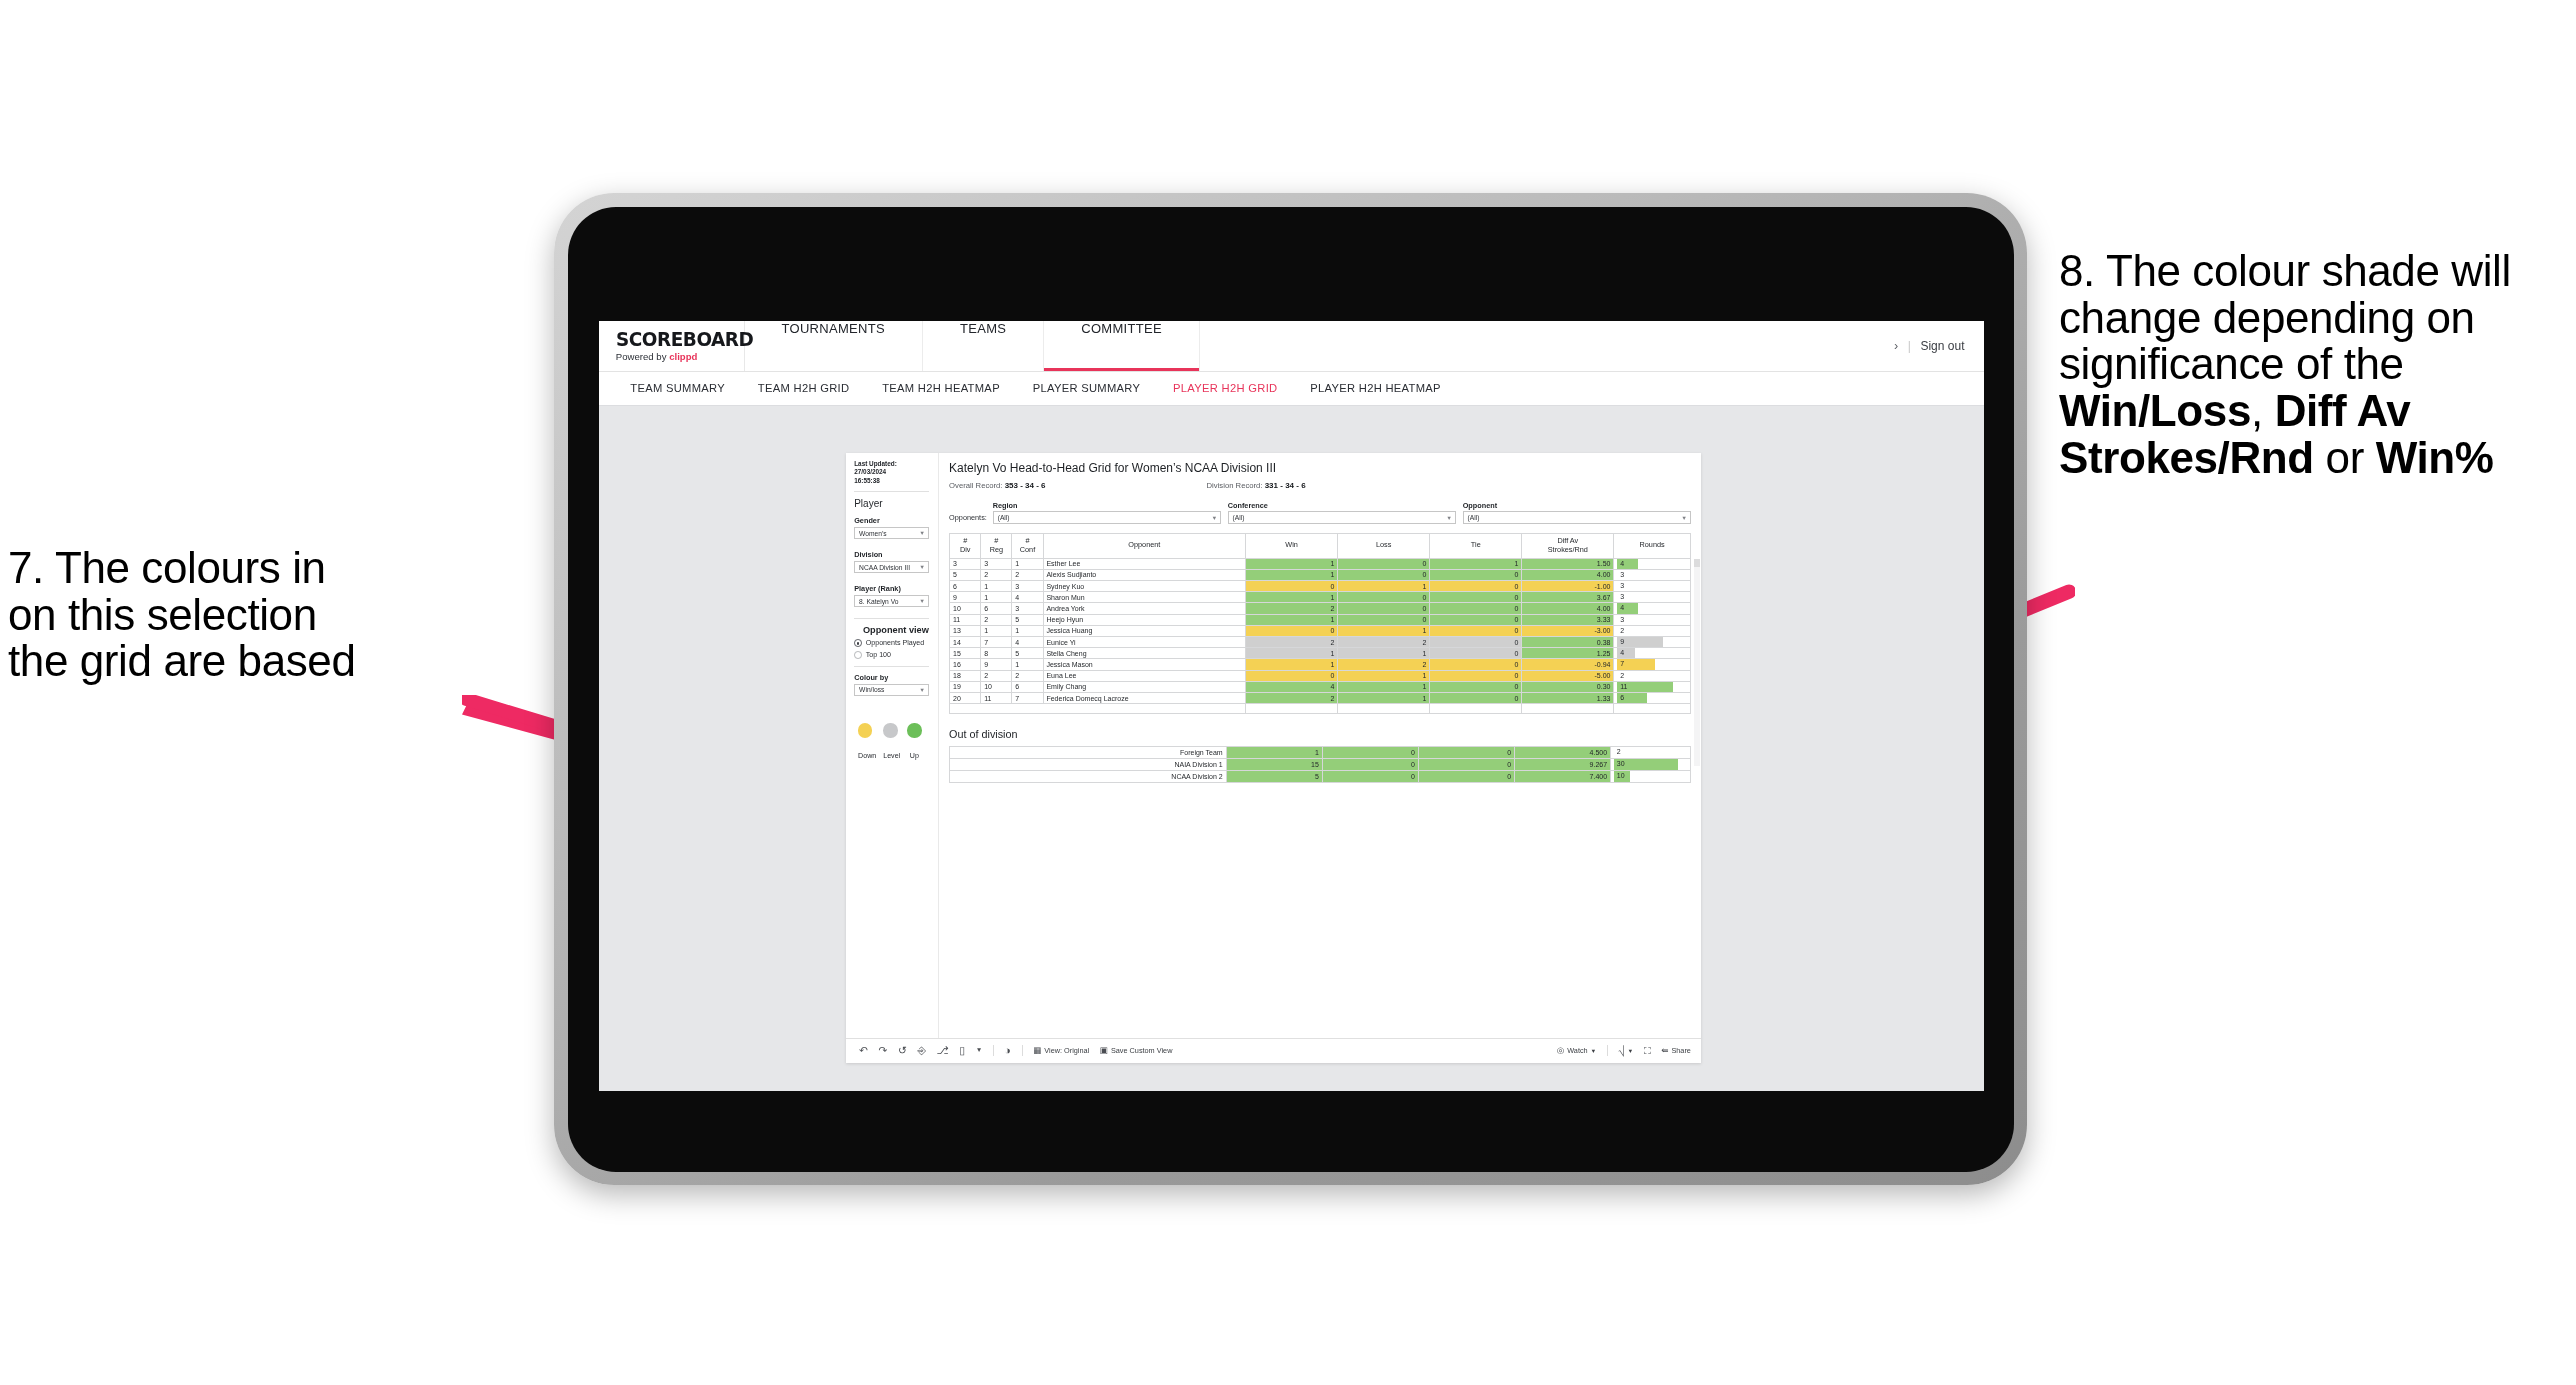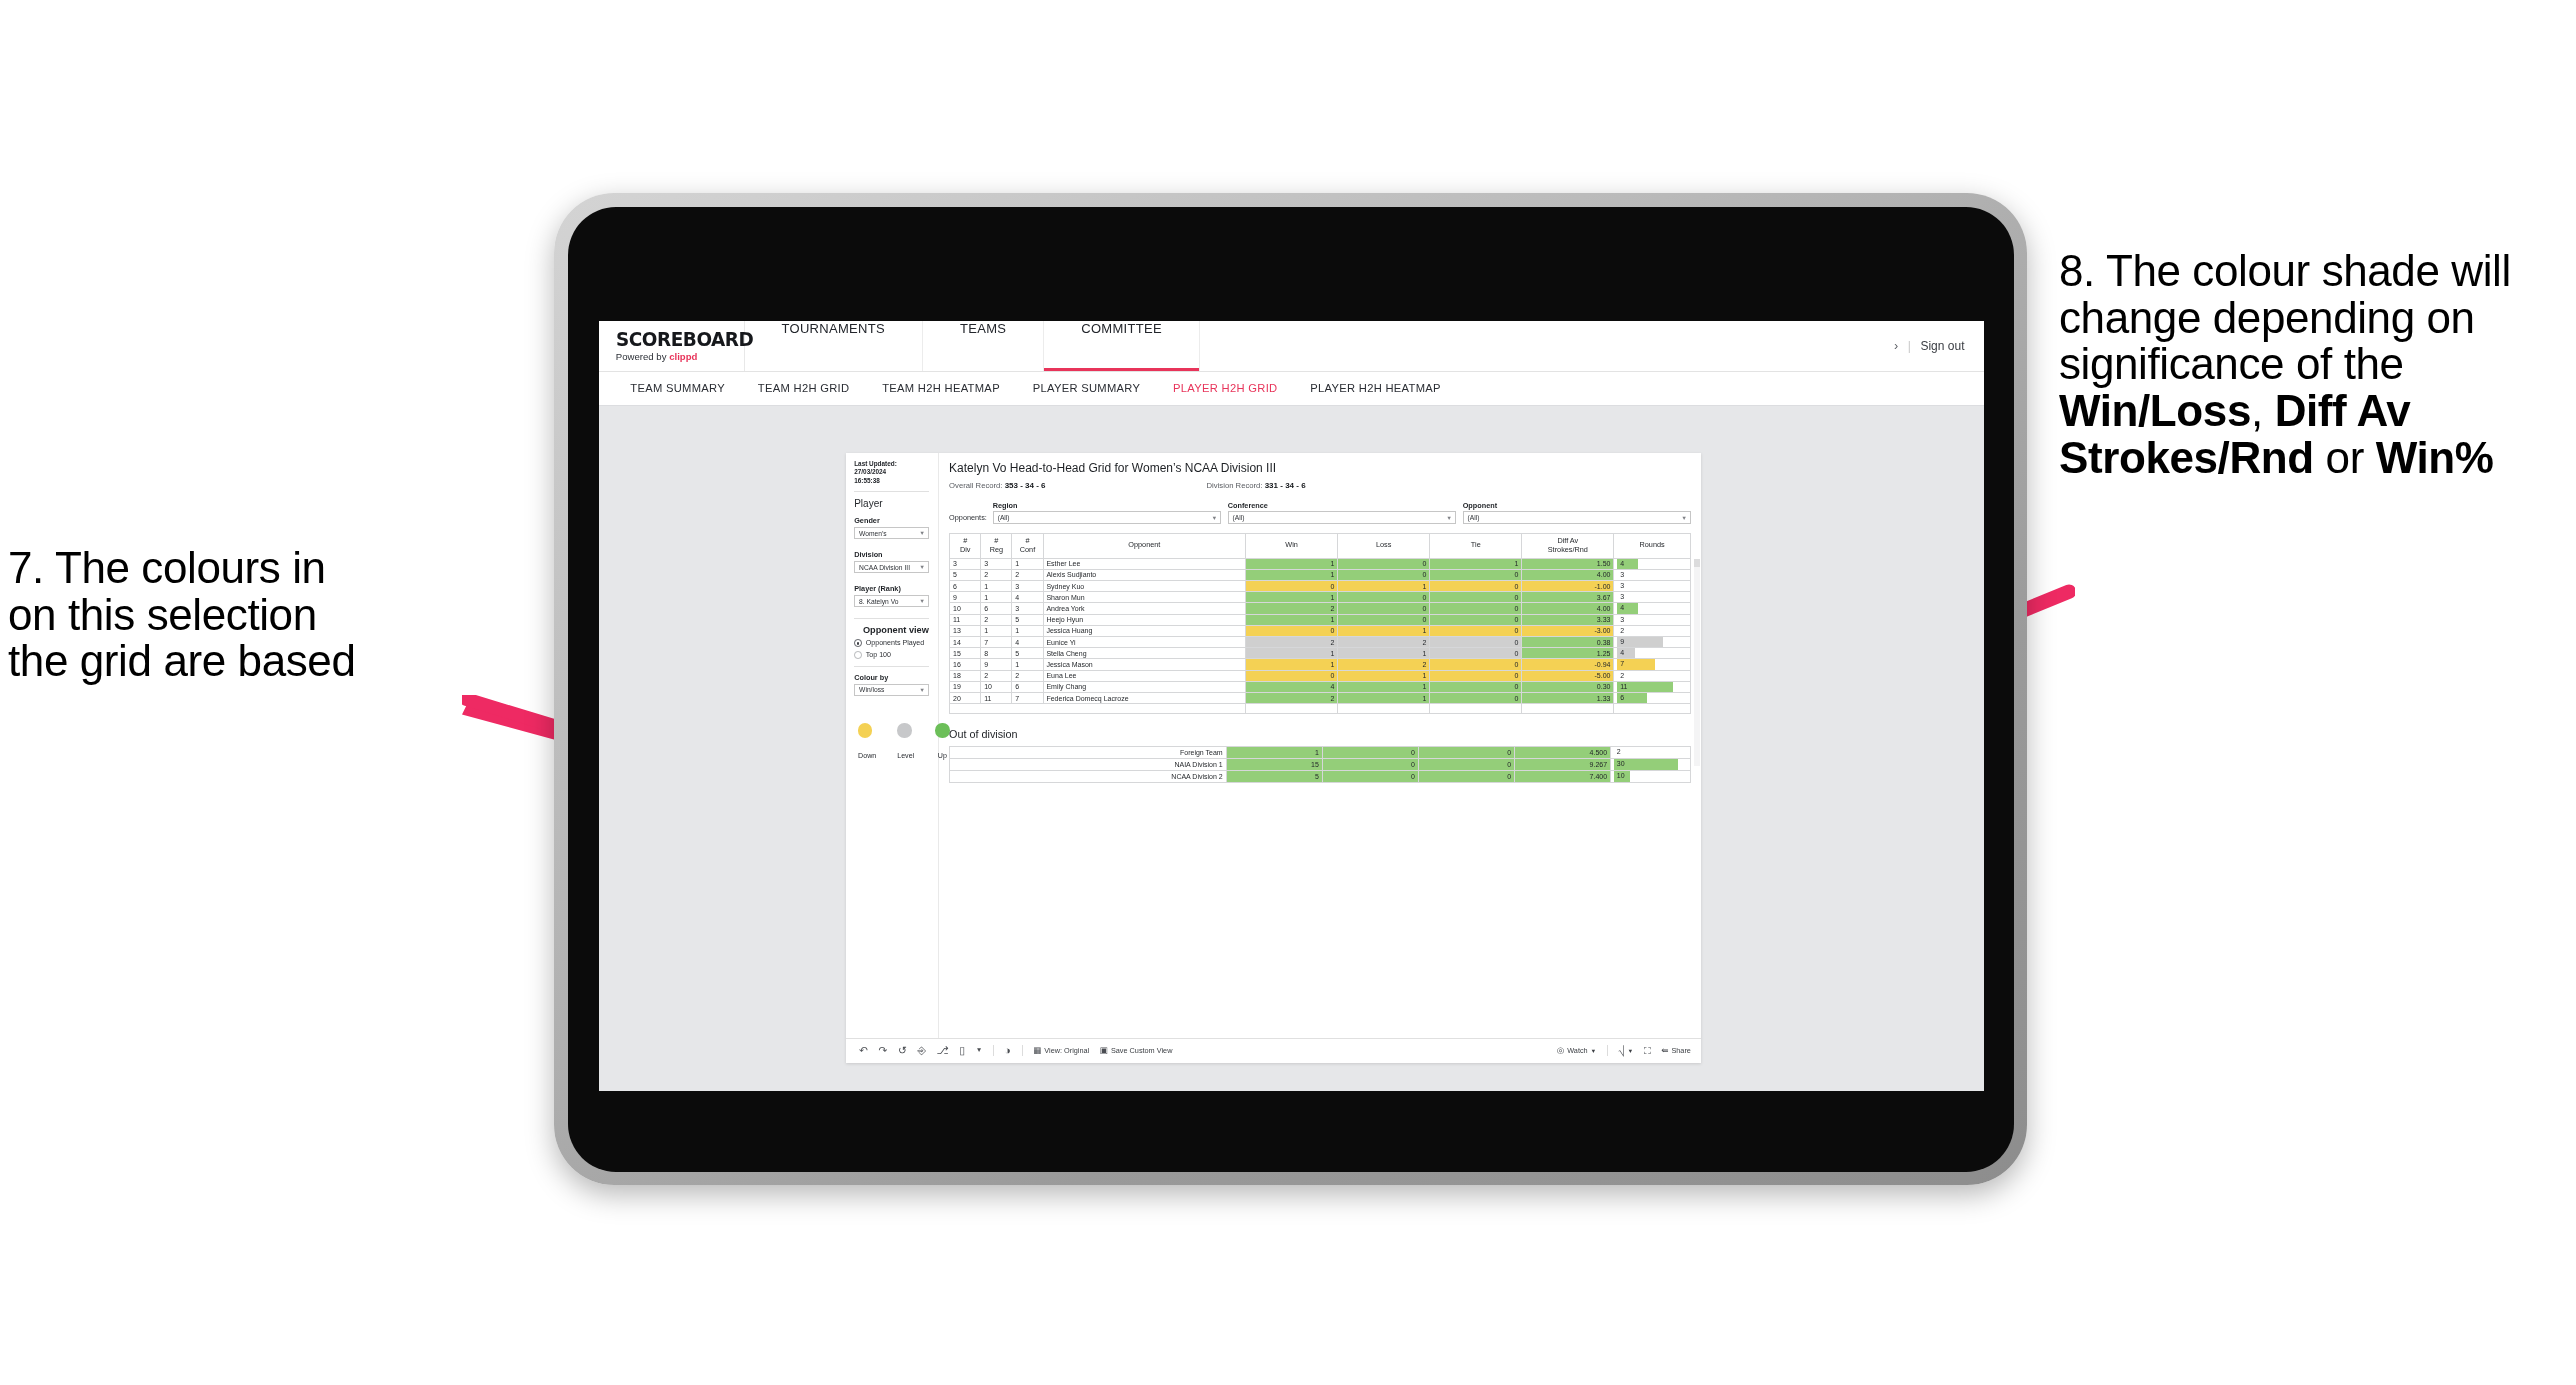--- a/index.html
+++ b/index.html
@@ -118,21 +118,21 @@
     display: flex; align-items: center; justify-content: space-between;
     padding: 0 2.9px 0 3.9px; font-size: 6.7px; color: #2d3035; margin-bottom: 10.6px;
     cursor: pointer;
   }
   .select .caret { font-size: 5.8px; color: #808287; }
   .sub-h { font-size: 9.2px; font-weight: 700; color: #1f2226; margin-bottom: 4.8px; text-align: right; }
   .radio-row { display: flex; align-items: flex-start; gap: 3.9px; margin-bottom: 3.9px; font-size: 7.1px; color: #2d3035; cursor: pointer; }
   .radio { width: 7.7px; height: 7.7px; border-radius: 50%; border: 1px solid #b4b6b9; background:#fff; position: relative; flex: 0 0 auto;}
   .radio.on { border-color: #5a5d63; }
   .radio.on::after { content:""; position:absolute; left:1.4px; top:1.4px; width:2.9px; height:2.9px; border-radius:50%; background:#3b3e43; }
-  .legend-dots { display: flex; gap: 21px; margin-top: 27px; padding-left: 3.9px; align-items: center; }
+  .legend-dots { display: flex; gap: 7px; margin-top: 27px; padding-left: 3.9px; align-items: center; }
   .legend-col { text-align: center; }
   .dot { width: 14.4px; height: 14.4px; border-radius: 50%; }
   .legend-lab { font-size: 7.1px; color: #26292e; margin-top: 14.4px; }
 
   
   .main { flex: 1; padding: 8.7px 9.6px 0 10.6px; min-width: 0; display:flex; flex-direction:column;}
   .title { font-size: 12px; color: #1d2024; margin-bottom: 5.8px; }
   .records { display: flex; font-size: 7.7px; color: #585b60; margin-bottom: 10.6px; align-items: flex-end; }
   .records b { color: #15181c; font-size: 8px; }
   .rec-2 { margin-left: 161px; }

